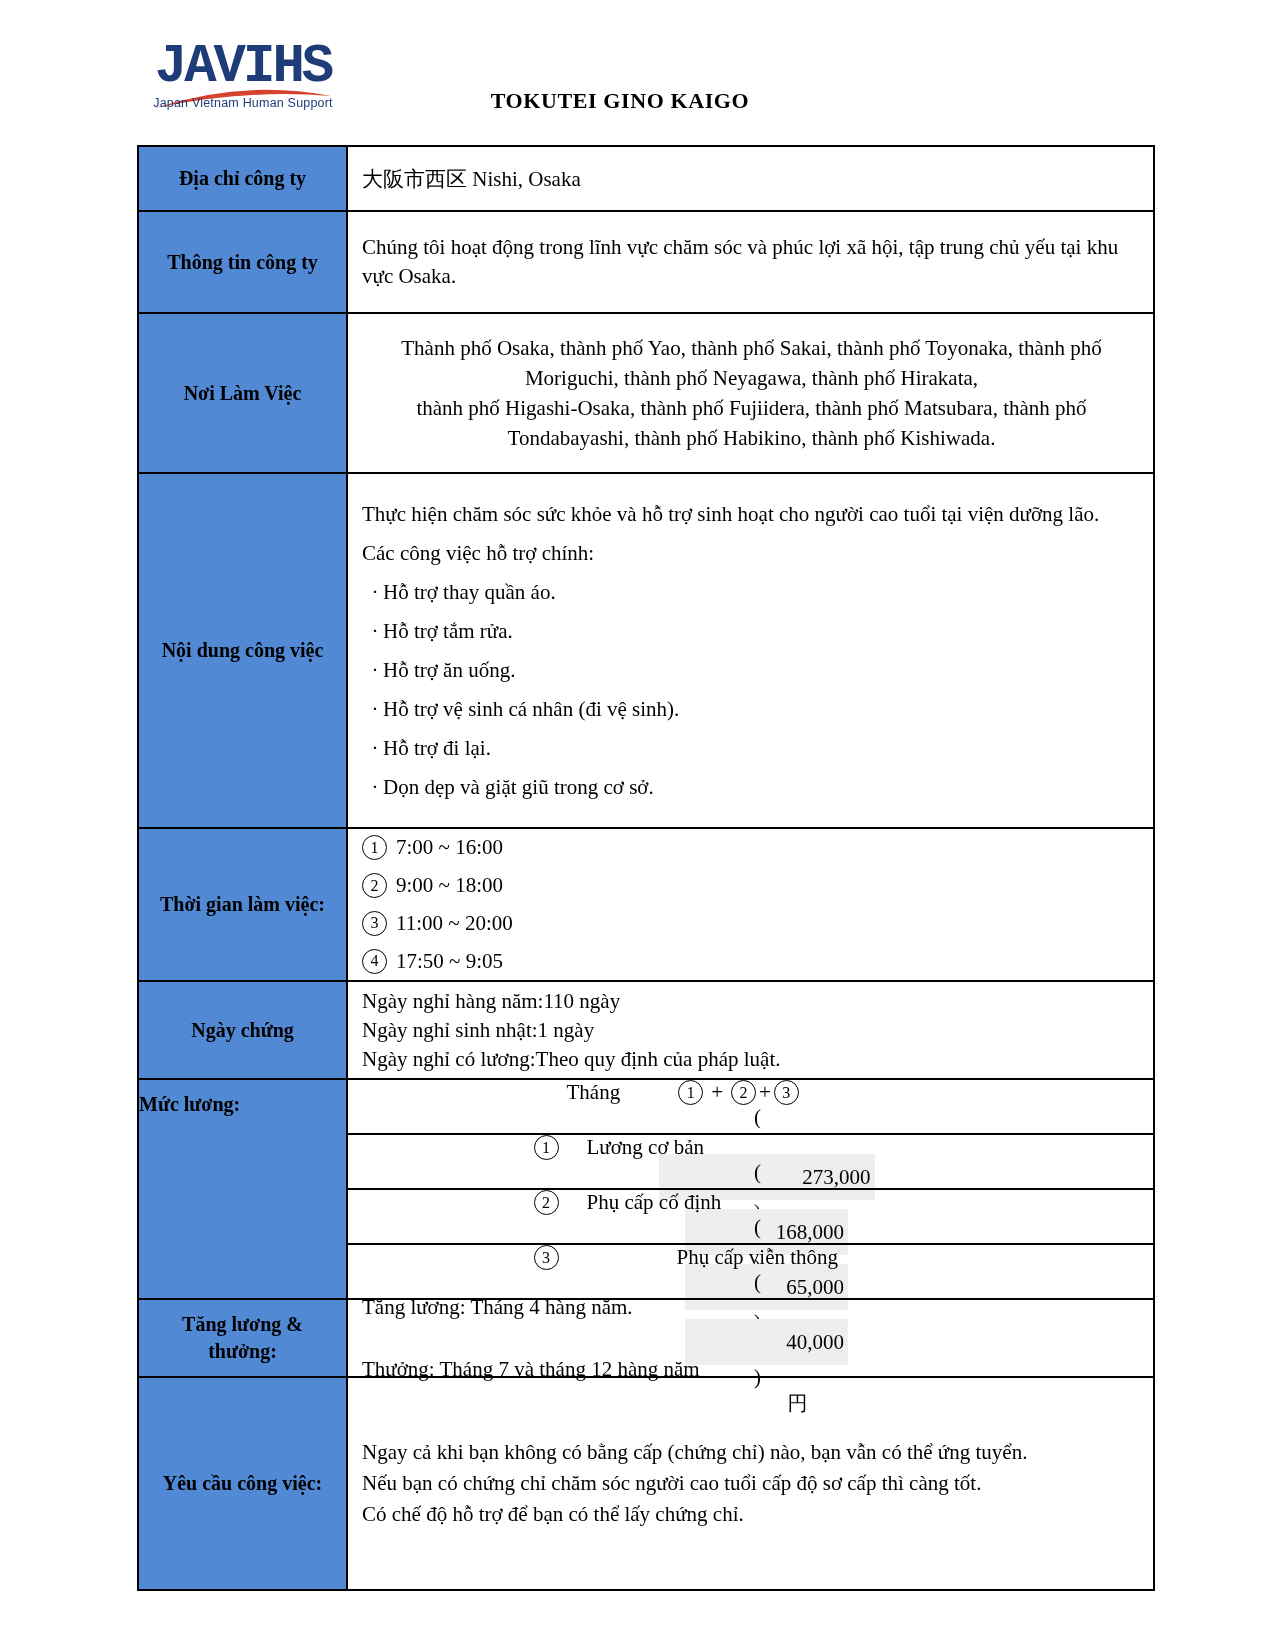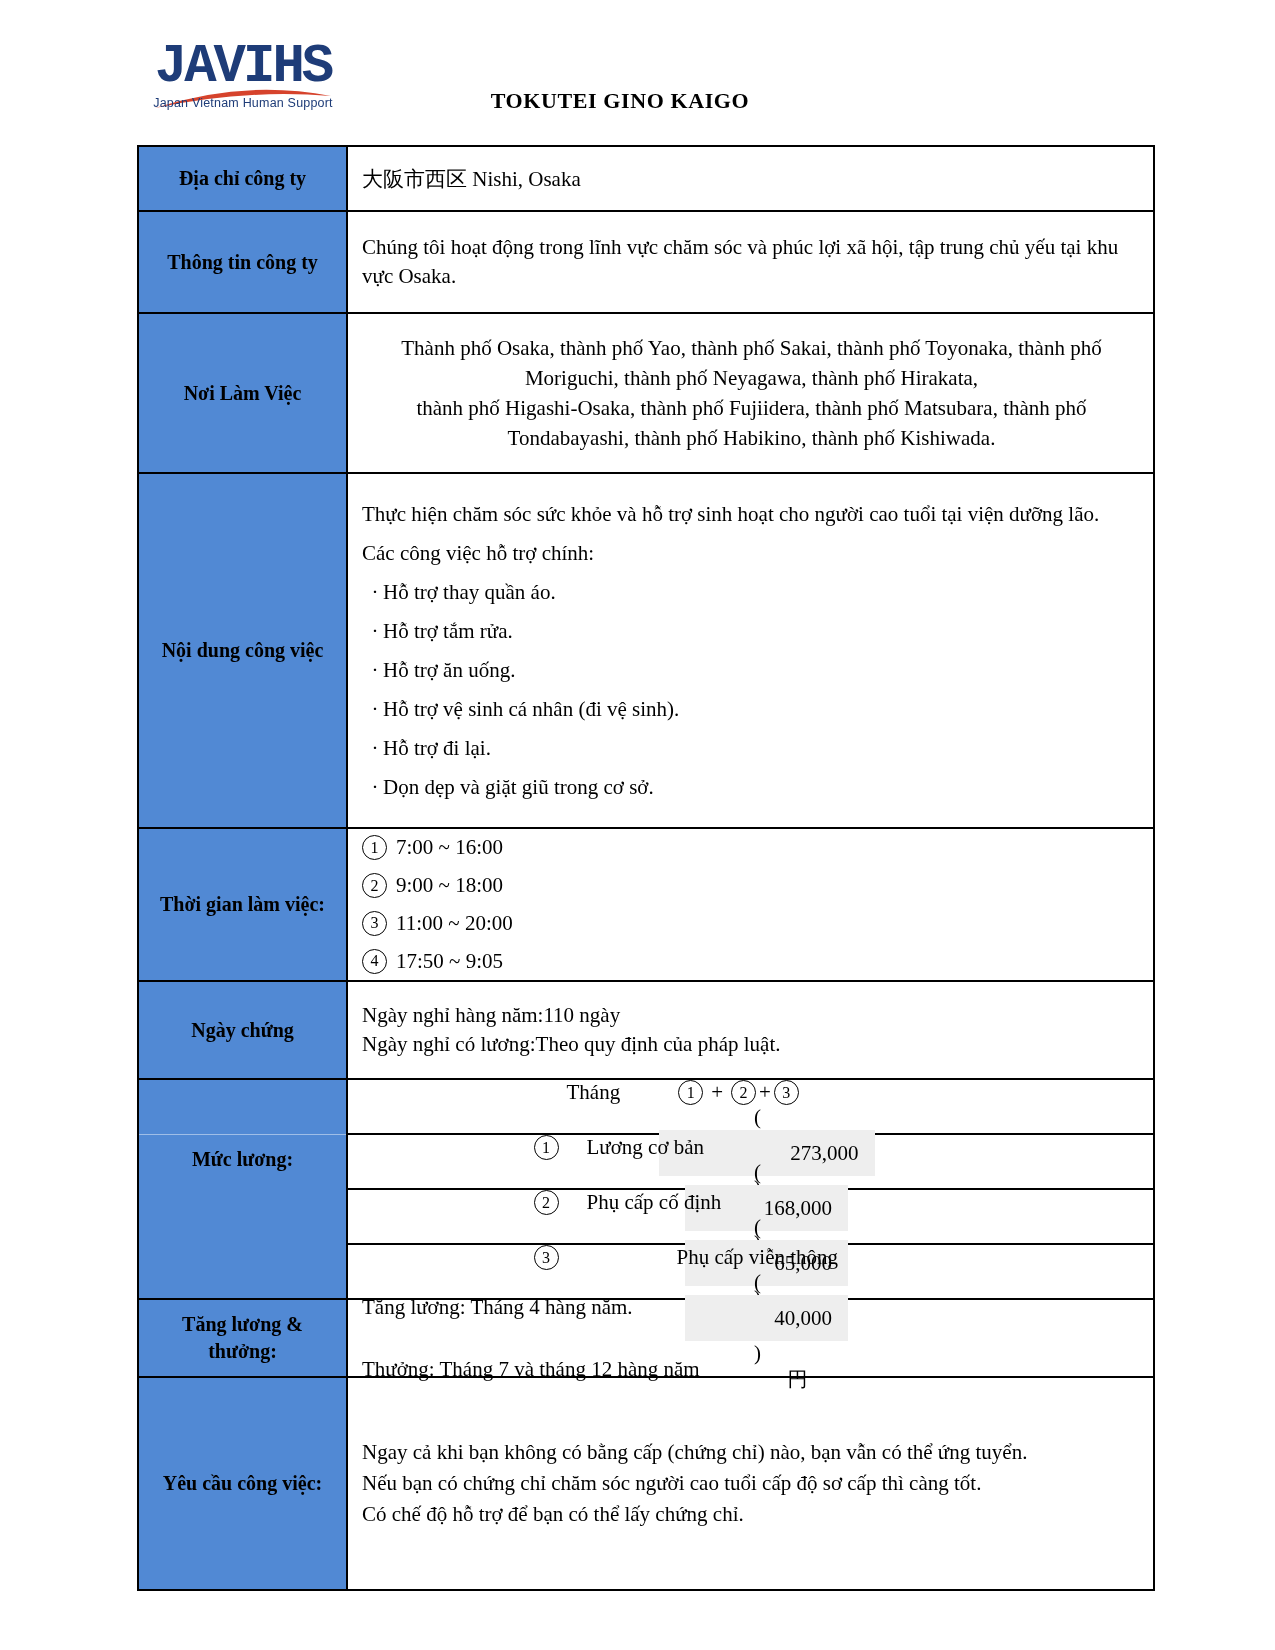--- a/index.html
+++ b/index.html
@@ -54,36 +54,36 @@
     border-radius:50%; align-items:center; justify-content:center;
     font-size:16px; line-height:1; flex:none;
   }
   .time-line { display:flex; align-items:center; height:38px; }
   .time-line .circ { margin-right:9px; }
   .bline { display:flex; margin-left:5px; }
   .bdot { width:16px; flex:none; text-align:center; }
   
   .sal-lbl-cell {
     background:#5189d4; border-right:2px solid #000; border-bottom:2px solid #000;
-    grid-row:span 4; display:flex; flex-direction:column;
+    grid-row:span 4; display:flex; 
   }
   .sal-spacer { height:55px; border-bottom:1px solid rgba(255,255,255,0.45); flex:none; }
   .sal-label { padding-top:13px; text-align:center; font-weight:bold; font-size:20px; }
   .srow {
     border-bottom:2px solid #000; display:flex; align-items:center;
     padding-left:14px; font-size:21px;flex-direction:column;
   }
   .s-left-a { width:382px; display:flex; align-items:center; flex:none; }
   .s-left   { width:448px; display:flex; align-items:center; flex:none; }
   .circgroup { display:flex; align-items:center; margin-left:58px; }
   .plus1 { margin:0 8px; } .plus2 { margin:0 3px; }
   .paren { margin:0 6px; flex:none; }
   .amountbox {
     background:#eeeeee; height:46px; display:flex; align-items:center;
-    justify-content:flex-end; padding-right:16px; flex:none; margin-left:18px;
+    justify-content:flex-end; padding-right:4px; flex:none; margin-left:18px;margin-top:24px;
   }
   .amt-a { width:216px; } .amt { width:163px; }
   .yen { margin-left:80px; font-size:20px; flex:none;
          font-family:"DejaVu Sans","Liberation Sans",sans-serif; }
   .cjk { font-family:"Liberation Serif","DejaVu Sans",serif; }
   .name-gap { margin-left:28px; } .name-gap-wide { margin-left:118px; }
 </style>
 </head>
 <body>
 
@@ -162,20 +162,21 @@
       </div>
       <div class="time-line">
         <span class="circ">4</span>
         <span>17:50 ~ 9:05</span>
       </div>
     </div>
 
     <div class="lbl">Ngày chứng</div>
     <div class="val lh29">
       <span>Ngày nghỉ hàng năm:110 ngày</span>
+      <span>Ngày nghỉ sinh nhật:1 ngày</span>
       <span>Ngày nghỉ có lương:Theo quy định của pháp luật.</span>
     </div>
 
     <div class="sal-lbl-cell">
       <div class="sal-spacer"></div>
       <div class="sal-label">Mức lương:</div>
     </div>
 
     <div class="srow">
       <div class="s-left-a">

